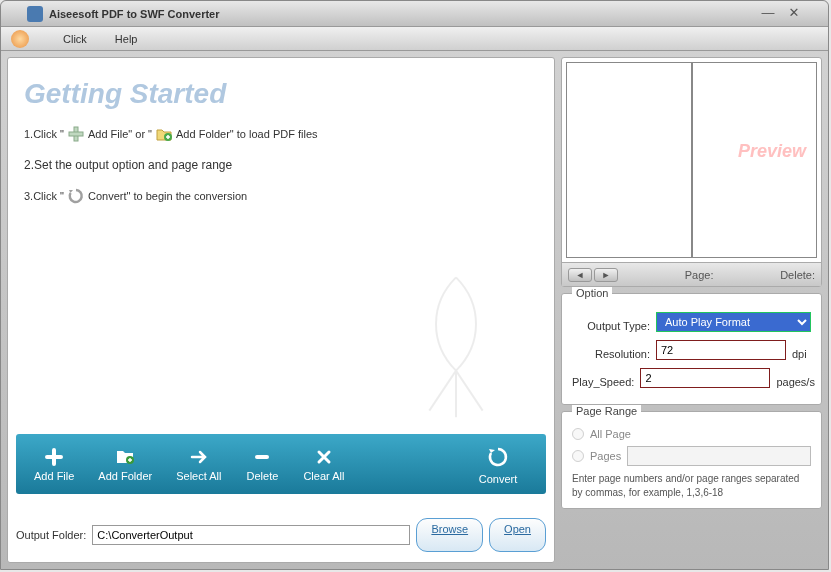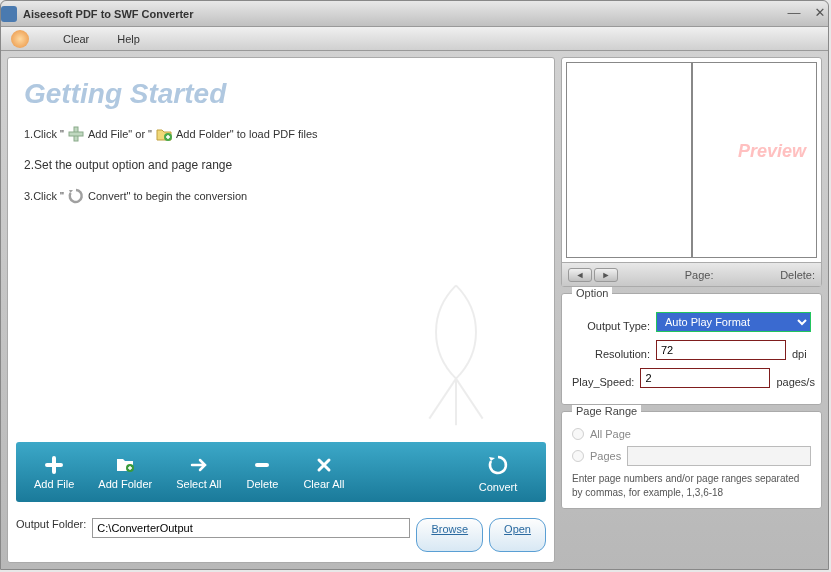--- a/index.html
+++ b/index.html
@@ -1,20 +1,20 @@
 <!DOCTYPE html>
 <html><head>
 <meta charset="utf-8">
 <style>
 * { box-sizing: border-box; margin: 0; padding: 0; font-family: Tahoma, Arial, sans-serif; font-size: 11px; }
 body { background: #e8e8e8; width: 831px; height: 572px; overflow: hidden; }
 
 .window { width: 829px; height: 570px; border: 1px solid #888; background: linear-gradient(to bottom, #d4d4d4, #b8b8b8); border-radius: 6px 6px 0 0; position: relative; }
 
-.titlebar { height: 26px; background: linear-gradient(to bottom, #e8e8e8, #c0c0c0); border-radius: 6px 6px 0 0; display: flex; align-items: center; padding: 0 0; border-bottom: 1px solid #999; }
+.titlebar { height: 26px; background: linear-gradient(to bottom, #e8e8e8, #c0c0c0); border-radius: 6px 6px 0 0; display: flex; align-items: center; padding: 0 26px; border-bottom: 1px solid #999; }
 .titlebar-icon { width: 16px; height: 16px; background: #4a7ab0; border-radius: 3px; margin-right: 6px; }
 .title-text { font-weight: bold; color: #333; flex: 1; }
 .win-controls { display: flex; gap: 10px; }
 .win-btn { width: 16px; height: 16px; cursor: pointer; color: #555; font-size: 13px; text-align: center; line-height: 14px; }
 
 .menubar { height: 24px; background: linear-gradient(to bottom, #f0f0f0, #d0d0d0); border-bottom: 1px solid #999; display: flex; align-items: center; padding: 0 10px; }
 .menubar-icon { width: 18px; height: 18px; background: radial-gradient(circle, #ffd9a0, #e89040); border-radius: 50%; margin-right: 20px; }
 .menu-item { padding: 0 14px; color: #333; cursor: pointer; }
 
 .content { display: flex; padding: 6px; gap: 6px; height: calc(100% - 50px); }
@@ -28,21 +28,21 @@
 .pdf-watermark { position: absolute; right: 20px; bottom: 10px; width: 140px; height: 160px; opacity: 0.15; }
 
 .toolbar { height: 60px; background: linear-gradient(to bottom, #3ca8c8, #1a7a9a); border-radius: 3px; display: flex; align-items: center; padding: 0 8px; gap: 4px; }
 .tb-btn { display: flex; flex-direction: column; align-items: center; justify-content: center; color: #fff; padding: 4px 10px; cursor: pointer; min-width: 54px; }
 .tb-btn-icon { width: 20px; height: 20px; margin-bottom: 3px; display: flex; align-items: center; justify-content: center; }
 .tb-btn-label { font-size: 11px; }
 .tb-spacer { flex: 1; }
 .tb-convert { min-width: 80px; }
 .tb-convert .tb-btn-icon { width: 26px; height: 26px; }
 
-.output-row { display: flex; gap: 6px; margin-top: 14px; padding: 2px 0; }
+.output-row { display: flex; align-items: center; gap: 6px; margin-top: 22px; padding: 2px 0; }
 .output-label { color: #333; }
 .output-input { flex: 1; height: 20px; border: 1px solid #999; padding: 0 4px; background: #fff; }
 .pill-btn { height: 34px; padding: 0 14px; border: 1px solid #5a9fd4; border-radius: 11px; background: linear-gradient(to bottom, #fdfdfd, #d8e8f4); color: #2a6aa0; cursor: pointer; text-align: center; line-height: 20px; text-decoration: underline; }
 
 .right-panel { width: 261px; display: flex; flex-direction: column; gap: 6px; }
 
 .preview-box { height: 230px; background: #fff; border: 1px solid #aaa; border-radius: 3px; display: flex; flex-direction: column; }
 .preview-pages { flex: 1; display: flex; padding: 4px; gap: 0; }
 .preview-page { flex: 1; border: 1px solid #888; background: #fff; position: relative; }
 .preview-text { position: absolute; top: 40%; right: 10px; color: #ffc0c0; font-size: 18px; font-weight: bold; font-style: italic; }
@@ -74,21 +74,21 @@
     <div class="titlebar-icon"></div>
     <div class="title-text">Aiseesoft PDF to SWF Converter</div>
     <div class="win-controls">
       <div class="win-btn">—</div>
       <div class="win-btn">✕</div>
     </div>
   </div>
 
   <div class="menubar">
     <div class="menubar-icon"></div>
-    <div class="menu-item">Clear</div>
+    <div class="menu-item">Click</div>
     <div class="menu-item">Help</div>
   </div>
 
   <div class="content">
 
     <div class="left-panel">
       <div class="getting-started">
         <div class="gs-title">Getting Started</div>
 
         <div class="gs-step">

